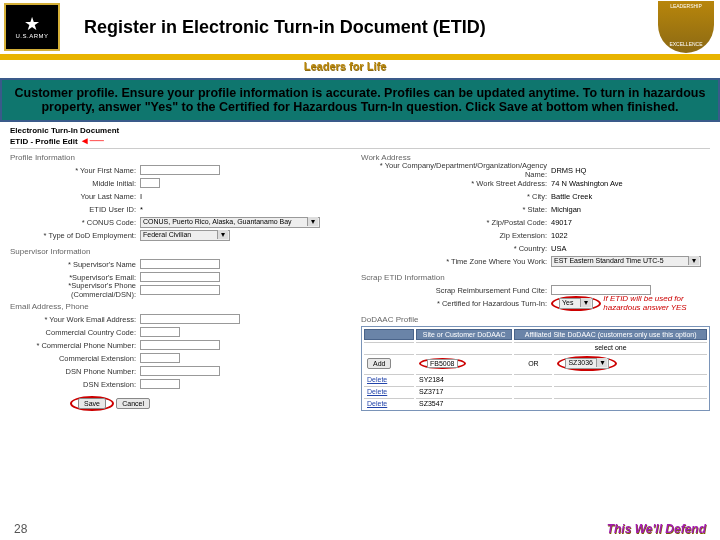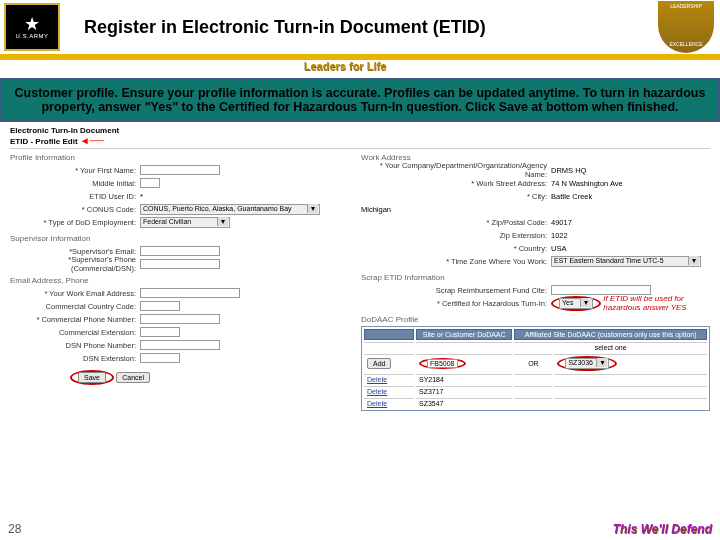--- a/index.html
+++ b/index.html
@@ -27,21 +27,21 @@
   .inp { border: 1px solid #999; height: 10px; font-size: 7px; padding: 0 2px; background: #fff; }
   .sel { border: 1px solid #999; height: 11px; font-size: 7px; background: #eee; padding: 0 14px 0 2px; position: relative; display: inline-block; }
   .sel::after { content: "▾"; position: absolute; right: 1px; top: -1px; font-size: 8px; background:#ddd; width:10px; text-align:center; border-left:1px solid #999;}
   .red-note { color: #c00; font-size: 8px; font-style: italic; }
   .red-circle { border: 2px solid #c00; border-radius: 50%; padding: 0 6px; display: inline-block; }
   .tbl { border: 1px solid #7a94b8; font-size: 7px; margin-top: 2px; width: 100%; }
   .tbl th { background: #6a84a8; color: #fff; font-weight: normal; padding: 1px 2px; font-size:7px; border:1px solid #4a648a;}
   .tbl td { padding: 1px 3px; border-top: 1px solid #ccc; }
   .btn { border: 1px solid #888; background: #e8e8e8; font-size: 7px; padding: 1px 5px; border-radius: 2px; display: inline-block; }
   .save-cancel { margin-top: 6px; margin-left: 60px; }
-  .footer { position: absolute; bottom: 4px; left: 0; right: 0; display: flex; justify-content: space-between; padding: 0 8px; font-size: 12px; }
+  .footer { position: absolute; bottom: 4px; left: 0; right: 0; display: flex; justify-content: space-between; padding: 0 14px; font-size: 12px; }
   .pg { color: #555; }
   .motto { font-weight: bold; font-style: italic; color: #a21caf; text-shadow: 0.5px 0.5px 0 #7a5a00; }
   .link { color: #2244aa; text-decoration: underline; }
 </style>
 </head>
 <body>
 
 <div class="header">
   <div class="logo-army">
     <div class="star">★</div>
@@ -63,33 +63,41 @@
       <div class="sect">Profile Information</div>
       <div class="row">
           <span class="lbl">* Your First Name:</span>
           <span class="inp" style="width:80px"></span>
         </div>
       <div class="row">
           <span class="lbl">Middle Initial:</span>
           <span class="inp" style="width:20px"></span>
         </div>
       <div class="row">
+          <span class="lbl">Your Last Name:</span>
+          <span class="val">I</span>
+        </div>
+      <div class="row">
           <span class="lbl">ETID User ID:</span>
           <span class="val">*</span>
         </div>
       <div class="row">
           <span class="lbl">* CONUS Code:</span>
           <span class="sel" style="width:180px"><span>CONUS, Puerto Rico, Alaska, Guantanamo Bay</span></span>
         </div>
       <div class="row">
           <span class="lbl">* Type of DoD Employment:</span>
           <span class="sel" style="width:90px"><span>Federal Civilian</span></span>
         </div>
 
       <div class="sect" style="margin-top:6px">Supervisor Information</div>
+      <div class="row">
+          <span class="lbl">* Supervisor's Name</span>
+          <span class="inp" style="width:80px"></span>
+        </div>
       <div class="row">
           <span class="lbl">*Supervisor's Email:</span>
           <span class="inp" style="width:80px"></span>
         </div>
       <div class="row">
           <span class="lbl">*Supervisor's Phone (Commercial/DSN):</span>
           <span class="inp" style="width:80px"></span>
         </div>
 
       <div class="sect" style="margin-top:6px">Email Address, Phone</div>
@@ -132,20 +140,21 @@
         </div>
       <div class="row">
           <span class="lbl">* Work Street Address:</span>
           <span class="val">74 N Washington Ave</span>
         </div>
       <div class="row">
           <span class="lbl">* City:</span>
           <span class="val">Battle Creek</span>
         </div>
       <div class="row">
+          <span class="lbl">* State:</span>
           <span class="val">Michigan</span>
         </div>
       <div class="row">
           <span class="lbl">* Zip/Postal Code:</span>
           <span class="val">49017</span>
         </div>
       <div class="row">
           <span class="lbl">Zip Extension:</span>
           <span class="val">1022</span>
         </div>

